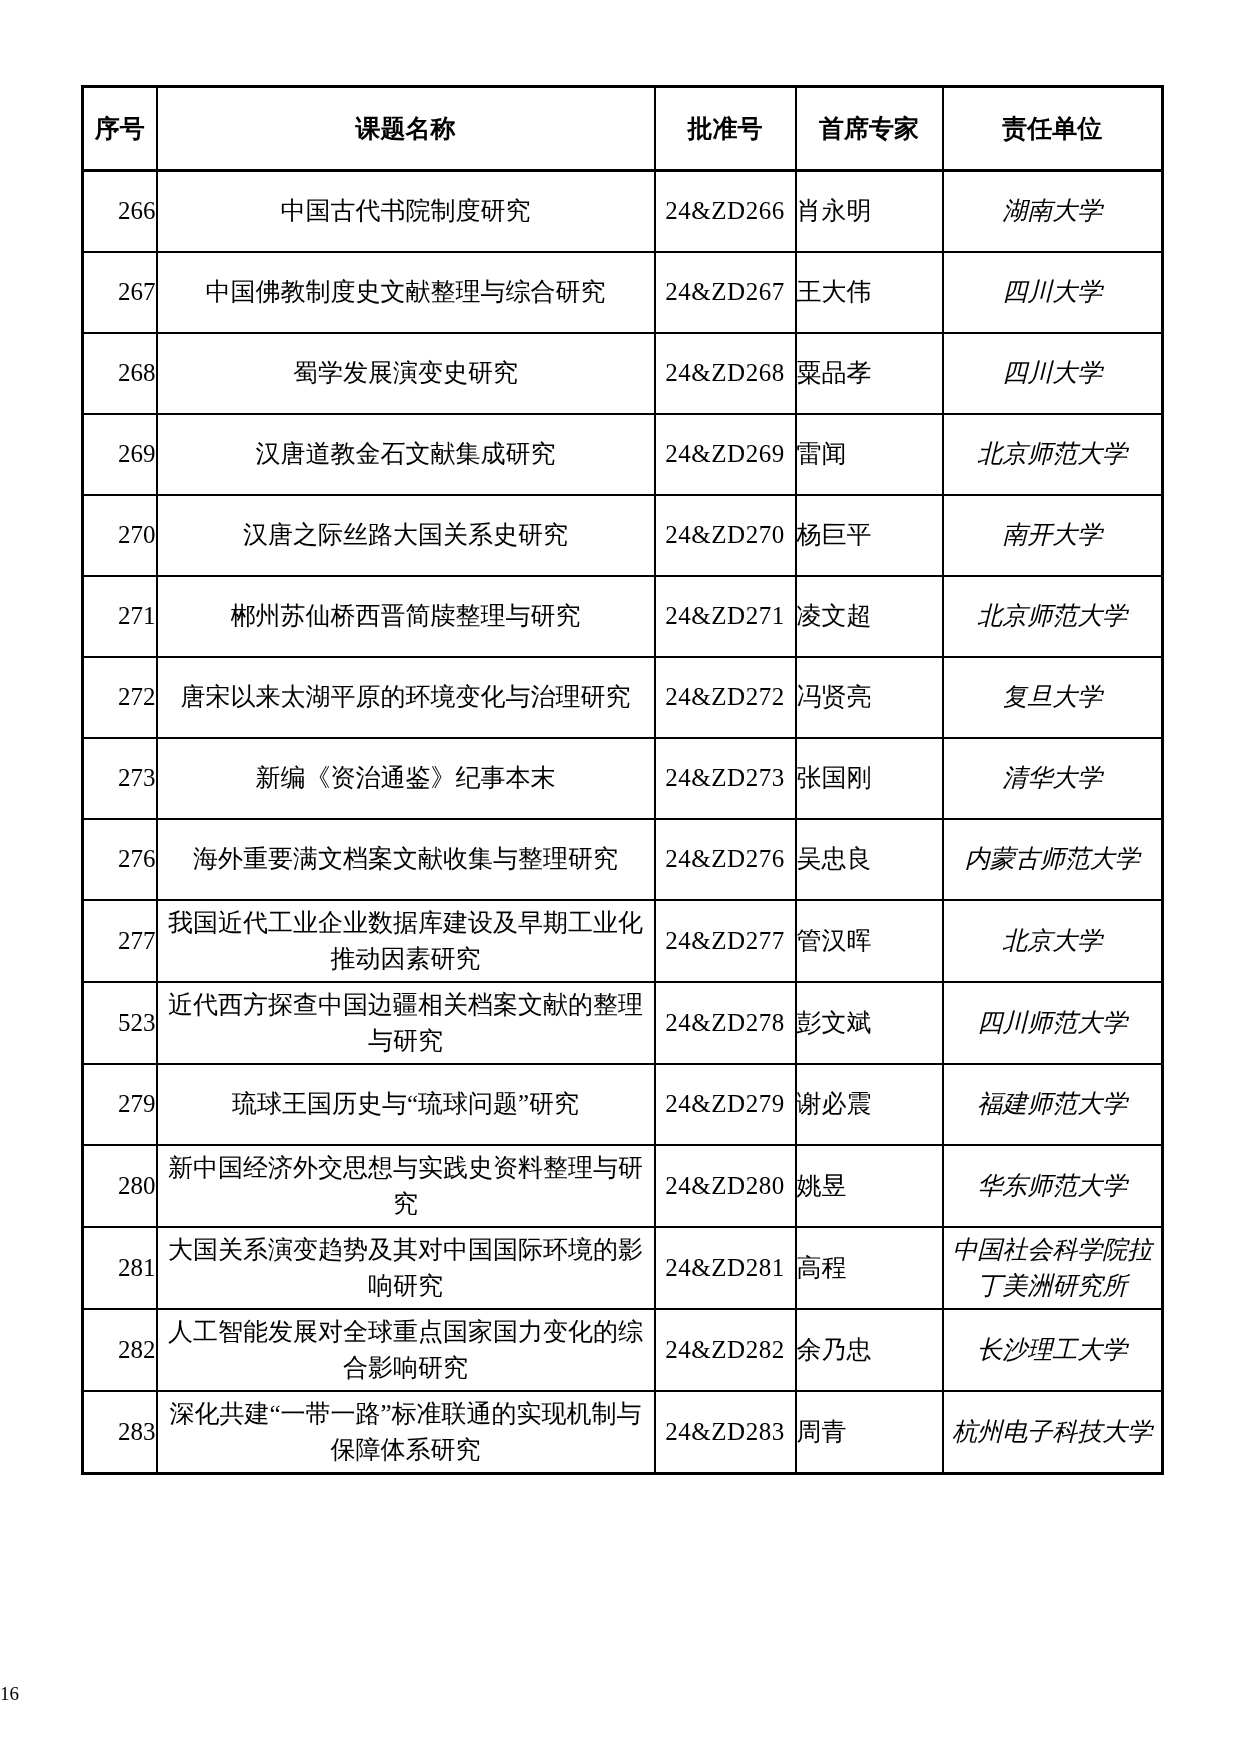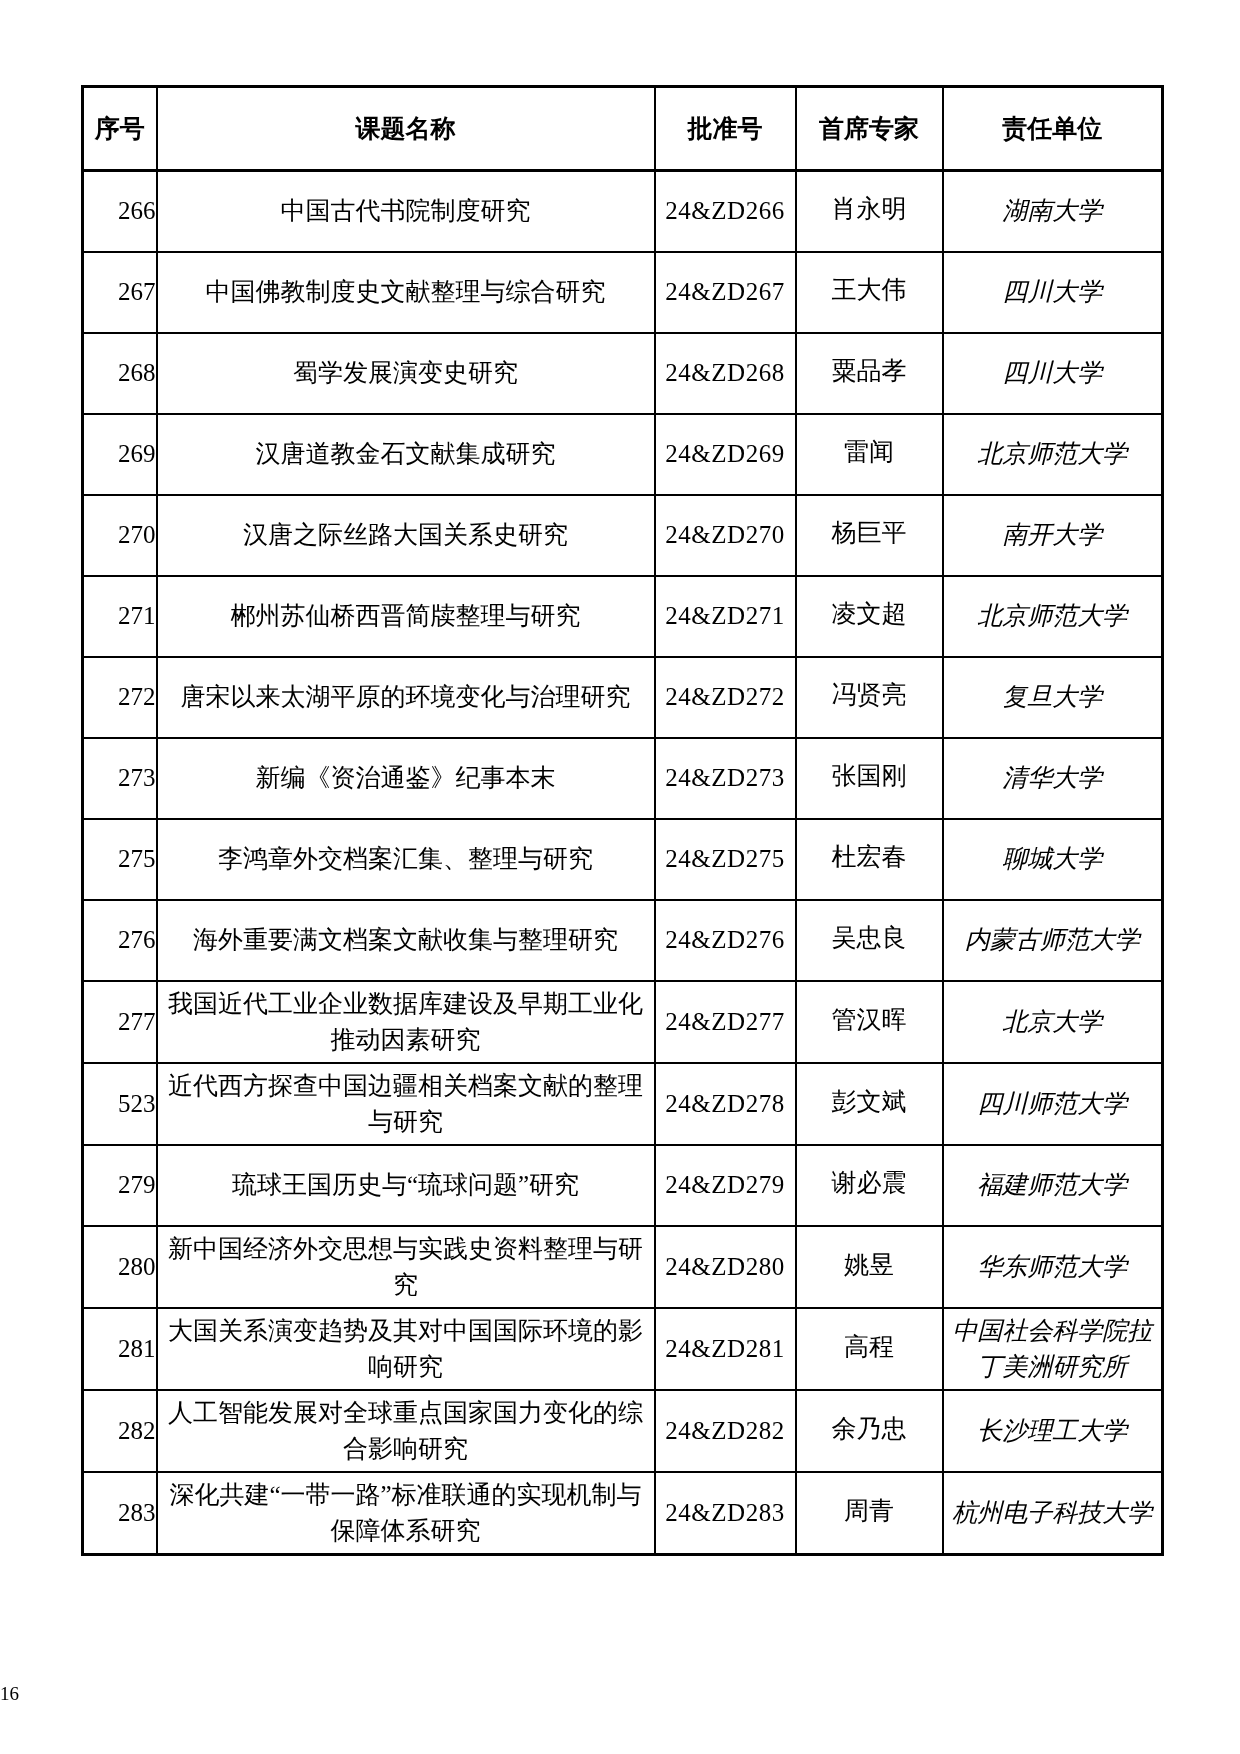--- a/index.html
+++ b/index.html
@@ -45,21 +45,21 @@
   }
   table.projects td {
     vertical-align: middle;
     font-size: 25px;
     line-height: 36px;
     padding: 4px 0;
   }
   td.c0 { text-align: right; }
   td.c1 { text-align: center; padding-left: 10px; padding-right: 8px; }
   td.c2 { text-align: center; letter-spacing: 0.5px; }
-  td.c3 { text-align: center; font-family: Liberation Mono, monospace; }
+  td.c3 { text-align: left; }
   td.c4 { text-align: center; }
   .org-inner {
     display: inline-block;
     max-width: 207px;
     font-style: italic;
   }
   .page-number {
     position: absolute;
     left: 0;
     right: 0;
@@ -142,27 +142,20 @@
           <td class="c4"><span class="org-inner">复旦大学</span></td>
         </tr>
         <tr>
           <td class="c0">273</td>
           <td class="c1">新编《资治通鉴》纪事本末</td>
           <td class="c2">24&amp;ZD273</td>
           <td class="c3">张国刚</td>
           <td class="c4"><span class="org-inner">清华大学</span></td>
         </tr>
         <tr>
-          <td class="c0">275</td>
-          <td class="c1">李鸿章外交档案汇集、整理与研究</td>
-          <td class="c2">24&amp;ZD275</td>
-          <td class="c3">杜宏春</td>
-          <td class="c4"><span class="org-inner">聊城大学</span></td>
-        </tr>
-        <tr>
           <td class="c0">276</td>
           <td class="c1">海外重要满文档案文献收集与整理研究</td>
           <td class="c2">24&amp;ZD276</td>
           <td class="c3">吴忠良</td>
           <td class="c4"><span class="org-inner">内蒙古师范大学</span></td>
         </tr>
         <tr>
           <td class="c0">277</td>
           <td class="c1">我国近代工业企业数据库建设及早期工业化推动因素研究</td>
           <td class="c2">24&amp;ZD277</td>

